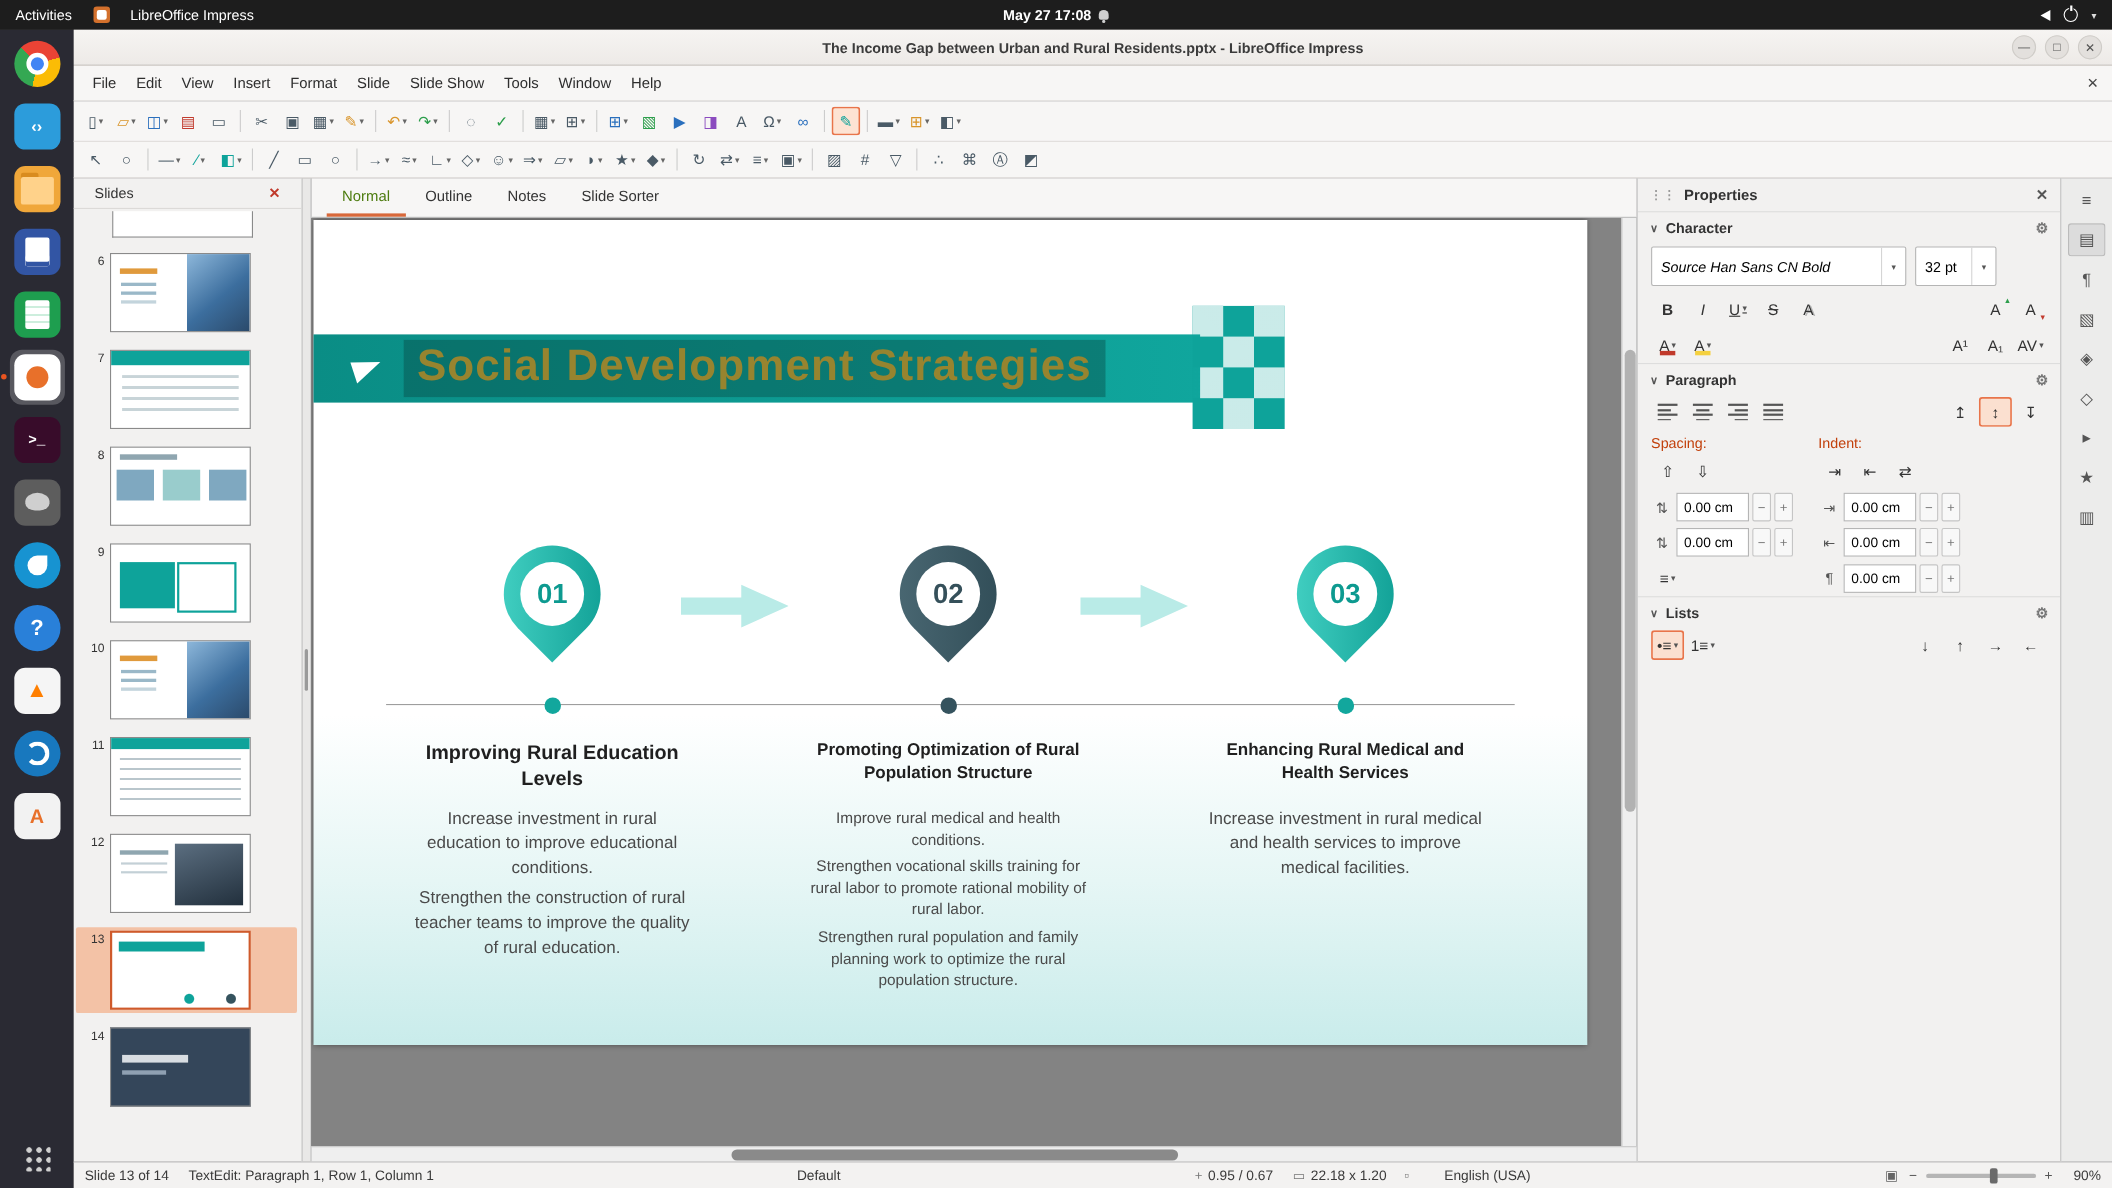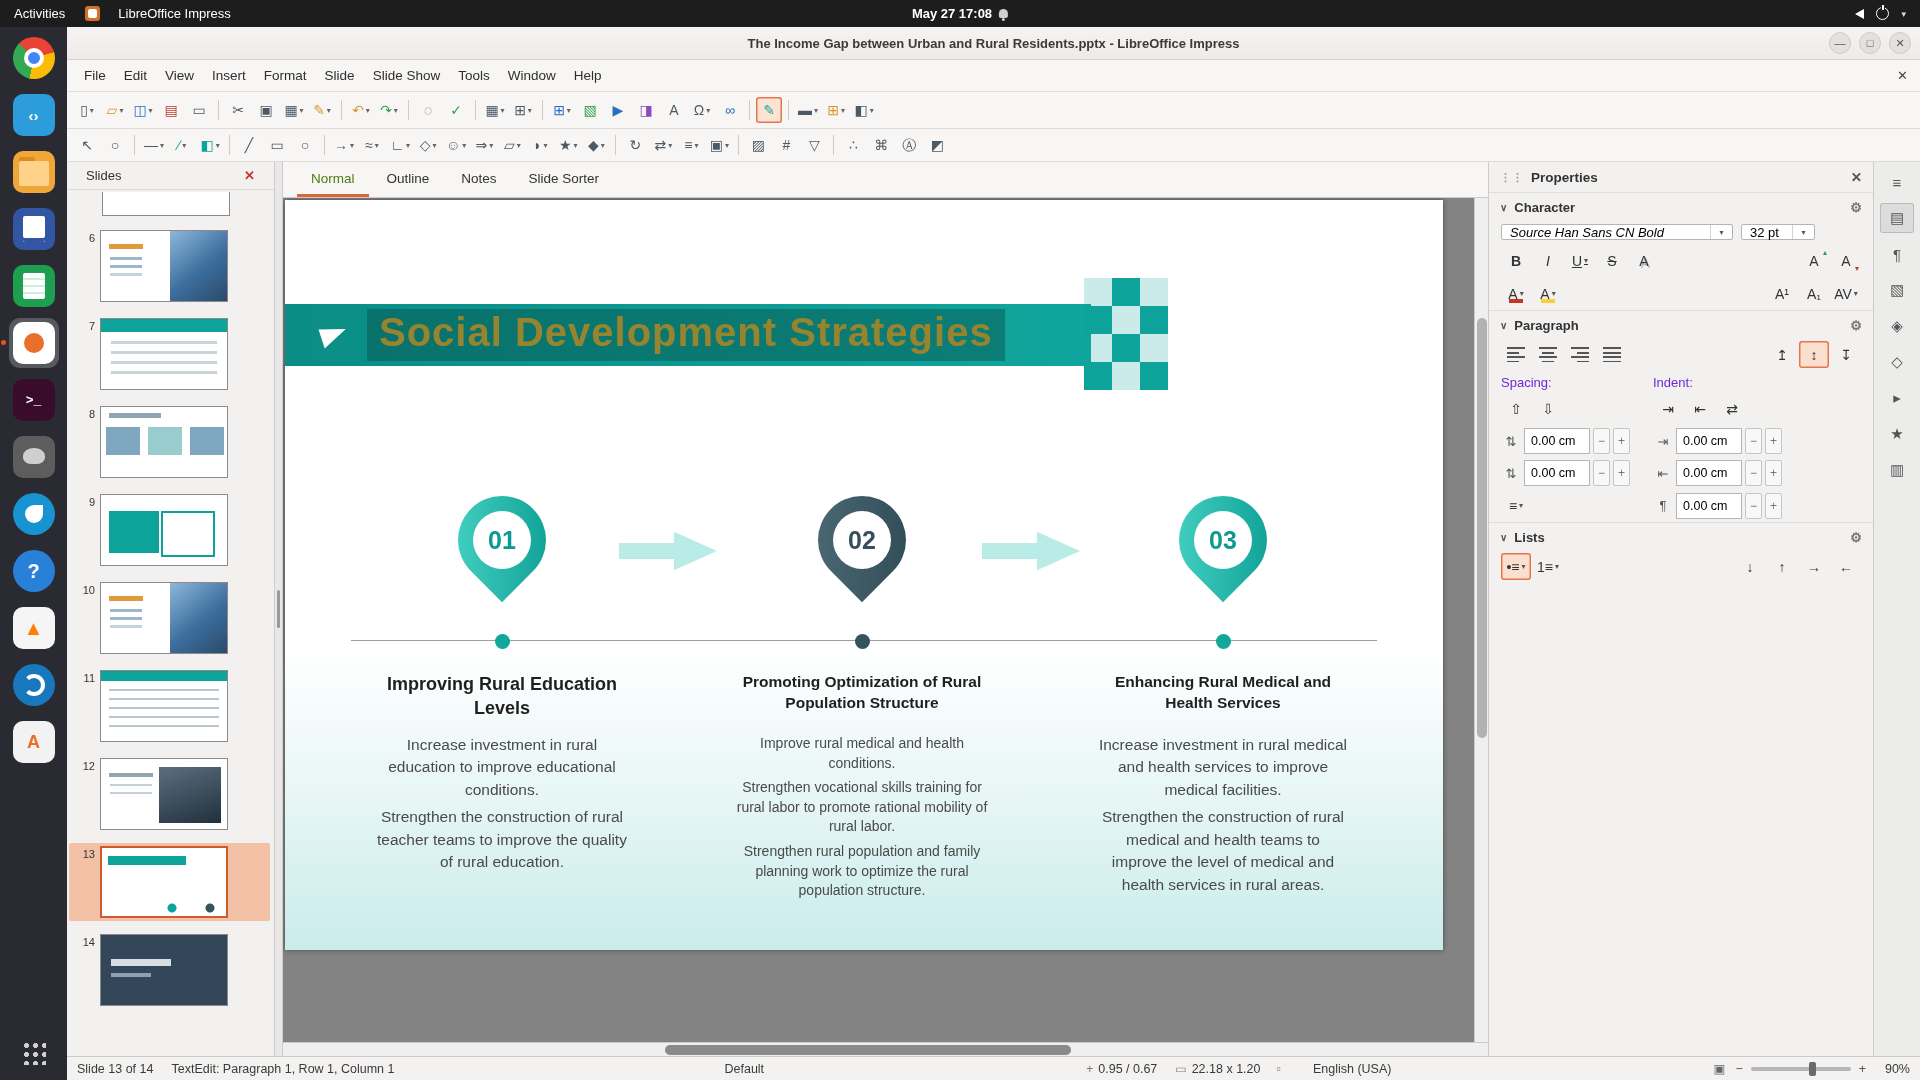--- a/index.html
+++ b/index.html
@@ -158,21 +158,21 @@
 
   
   .props { width:385px; flex:0 0 385px; background:#f2f1f0; border-left:1px solid #ccc; display:flex; flex-direction:column; overflow:hidden; }
   .props-header { height:30px; flex:0 0 30px; display:flex; align-items:center; padding:0 11px; font-weight:bold; color:#333; font-size:13.5px; gap:7px; }
   .grip { color:#999; font-size:11px; letter-spacing:1px; }
   .props-close { margin-left:auto; color:#555; }
   .section-head { display:flex; align-items:center; gap:7px; padding:7px 11px 5px; border-top:1px solid #ddd; font-weight:bold; color:#333; }
   .chev { font-size:10px; color:#555; }
   .gear { margin-left:auto; color:#777; font-size:13px; }
   .font-row { display:flex; gap:8px; padding:4px 12px; }
-  .combo { display:flex; align-items:center; border:1px solid #b5b5b5; background:#fff; height:16px; border-radius:2px; }
+  .combo { display:flex; align-items:center; border:1px solid #b5b5b5; background:#fff; height:36px; border-radius:2px; }
   .combo input { border:none; outline:none; font-size:13px; padding:0 8px; font-family:"Liberation Sans",sans-serif; background:transparent; }
   .font-name input { width:208px; font-style:italic; }
   .font-size input { width:50px; }
   .dd-btn { width:22px; height:100%; border-left:1px solid #d5d5d5; display:flex; align-items:center; justify-content:center; font-size:8px; color:#555; }
   .btn-row { display:flex; align-items:center; padding:3px 12px; }
   .pgroup { display:flex; align-items:center; gap:2px; }
   .pbtn { min-width:30px; height:27px; padding:0 3px; display:flex; align-items:center; justify-content:center; border-radius:3px; color:#333; font-size:14px; position:relative; }
   .pbtn .dd { font-size:8px; margin-left:2px; color:#555; }
   .pbtn .dd:empty { display:none; }
   .pbtn.active { box-shadow:inset 0 0 0 1.5px #e8744a; background:#fbe0d0; }
@@ -181,21 +181,21 @@
   .pbtn.grow::after{ content:"▴"; position:absolute; top:1px; right:2px; font-size:8px; color:#2c9e4b; }
   .pbtn.shrink::after{ content:"▾"; position:absolute; bottom:1px; right:2px; font-size:8px; color:#c23b2e; }
   .pbtn.fc::after{ content:""; position:absolute; bottom:4px; left:8px; width:14px; height:4px; background:#c0392b; }
   .pbtn.hl::after{ content:""; position:absolute; bottom:4px; left:8px; width:14px; height:4px; background:#f4d03f; }
   .sp { flex:1; }
   .ibars { width:18px; height:15px; background-repeat:no-repeat; background-image:linear-gradient(#555,#555),linear-gradient(#555,#555),linear-gradient(#555,#555),linear-gradient(#555,#555); }
   .al-l { background-size:18px 2px,12px 2px,18px 2px,12px 2px; background-position:0 0,0 4.5px,0 9px,0 13.5px; }
   .al-c { background-size:18px 2px,12px 2px,18px 2px,12px 2px; background-position:0 0,3px 4.5px,0 9px,3px 13.5px; }
   .al-r { background-size:18px 2px,12px 2px,18px 2px,12px 2px; background-position:0 0,6px 4.5px,0 9px,6px 13.5px; }
   .al-j { background-size:18px 2px,18px 2px,18px 2px,18px 2px; background-position:0 0,0 4.5px,0 9px,0 13.5px; }
-  .lbl-row { display:flex; padding:4px 12px 2px; color:#6d28d9;align-items:center; }
+  .lbl-row { display:flex; padding:4px 12px 2px; color:#c2410c;align-items:center; }
   .lbl-spacing { width:152px; }
   .field-row { display:flex; align-items:center; padding:3px 12px; }
   .fgroup { display:flex; align-items:center; gap:3px; width:152px; }
   .fgroup.right { width:auto; }
   .fico { width:20px; text-align:center; color:#555; font-size:13px; }
   .finput { width:66px; height:26px; border:1px solid #b5b5b5; background:#fff; font-size:12.5px; padding:0 6px; font-family:"Liberation Sans",sans-serif; }
   .step { width:17px; height:26px; border:1px solid #c5c5c5; background:#f8f8f8; display:flex; align-items:center; justify-content:center; font-size:12px; color:#777; border-radius:2px; }
 
   
   .rstrip { width:47px; flex:0 0 47px; background:#ececeb; border-left:1px solid #ccc; display:flex; flex-direction:column; align-items:center; padding-top:5px; gap:6px; }
@@ -771,21 +771,20 @@
                   <div class="col">
                     <div class="pin-wrap">
                       <div class="pin teal">
                         <div class="pin-num num-teal">03</div>
                       </div>
                     </div>
                     <div class="tdot dot-teal"></div>
                     <div class="col-head head-sm">Enhancing Rural Medical and Health Services</div>
                     <div class="col-body body-lg">
                       <p>Increase investment in rural medical and health services to improve medical facilities.</p>
-                      <p>Strengthen the construction of rural medical and health teams to improve the level of medical and health services in rural areas.</p>
 
                     </div>
                   </div>
                 </div>
             </div>
             <div class="vscroll">
               <div class="vthumb"></div>
             </div>
           </div>
           <div class="hscroll">

